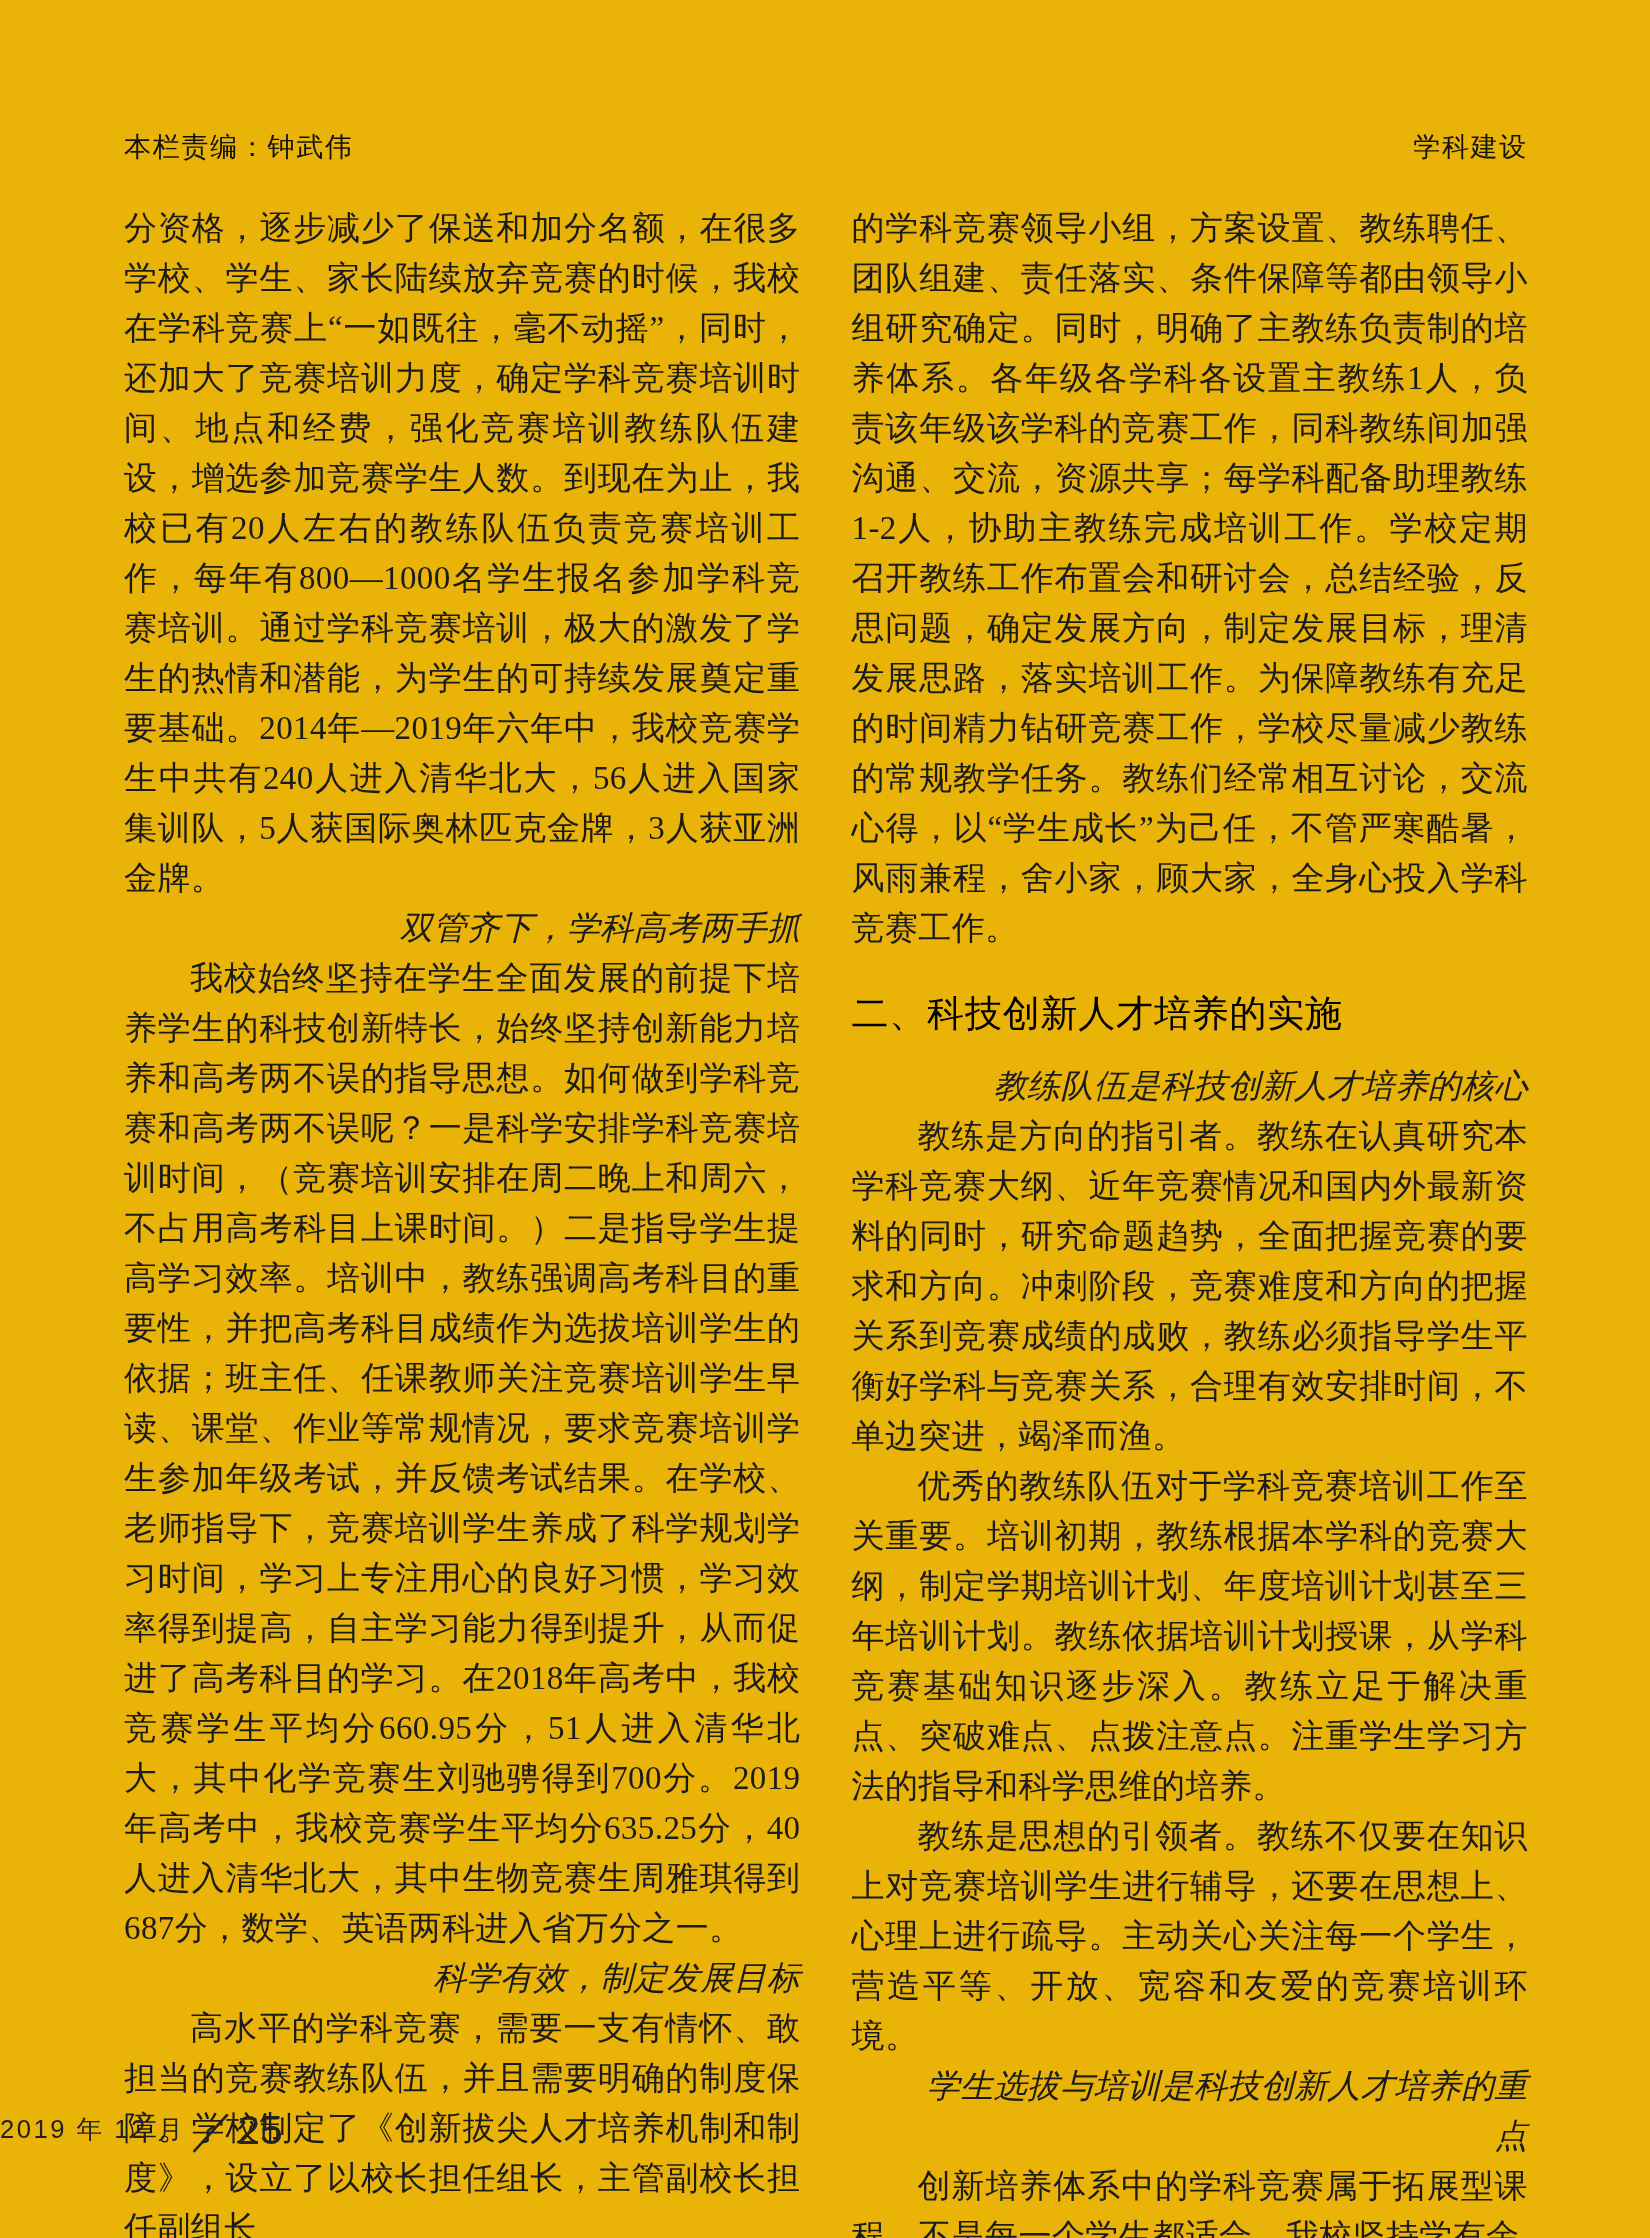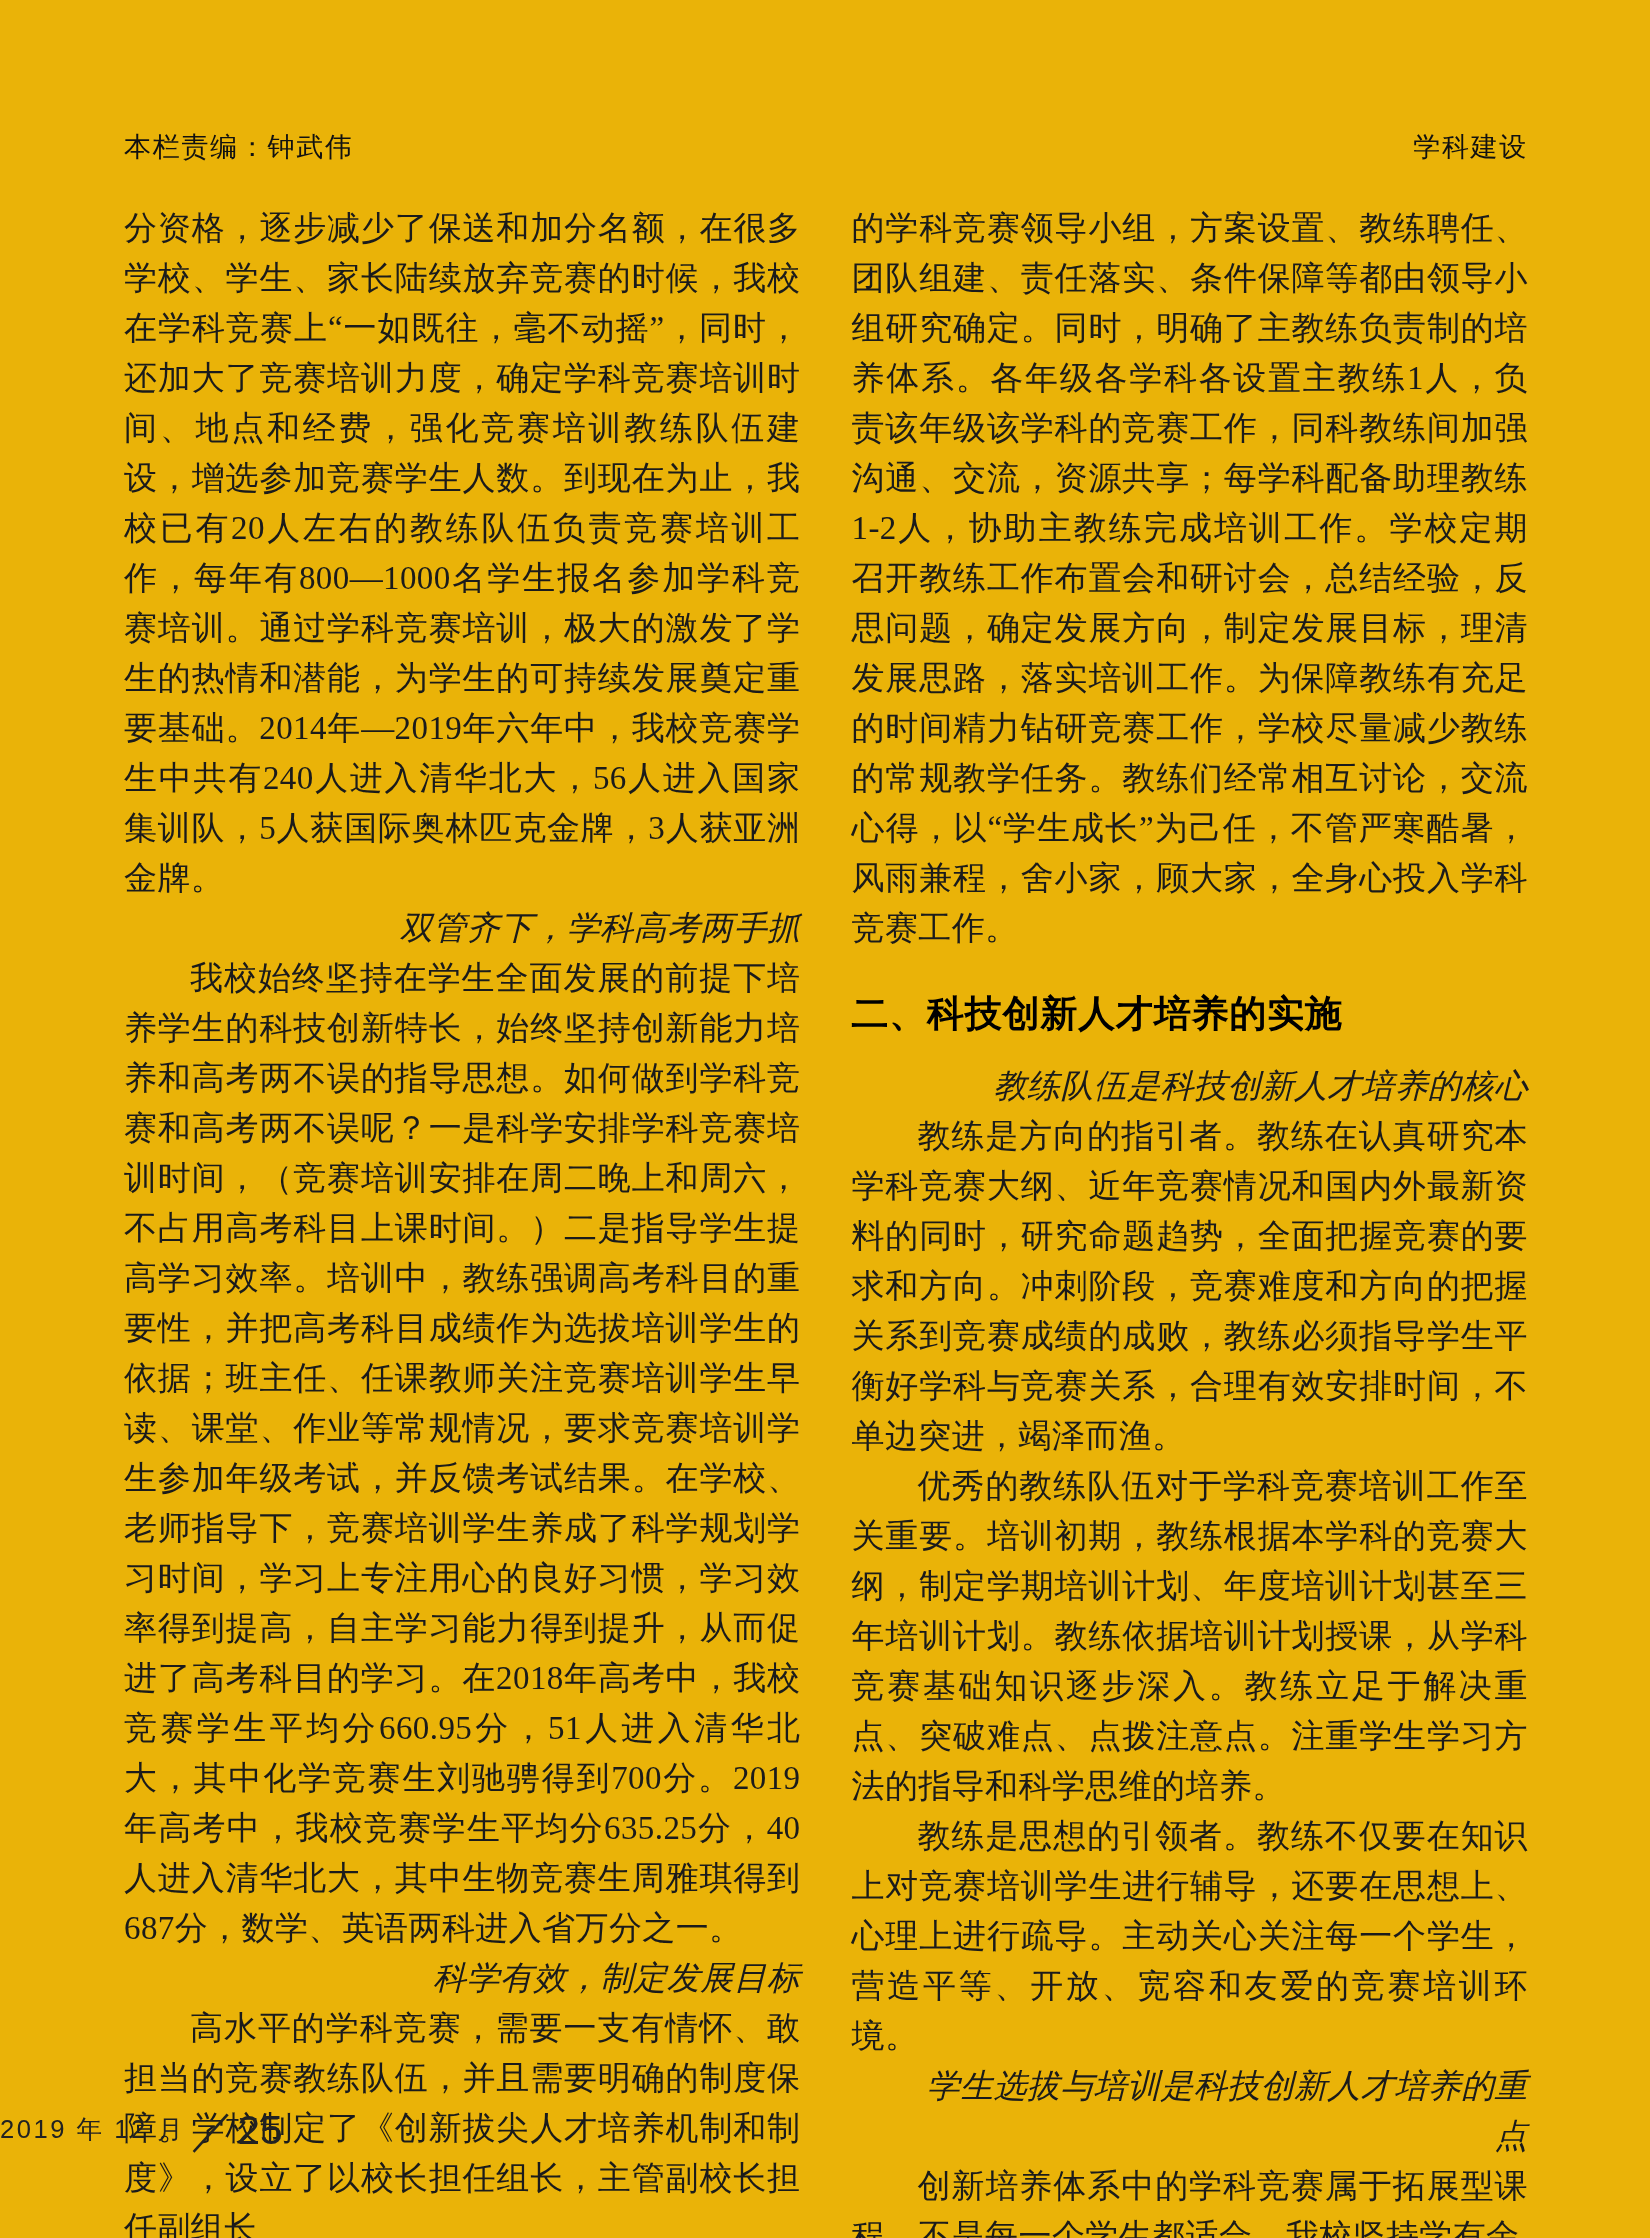--- a/index.html
+++ b/index.html
@@ -50,21 +50,21 @@
   }
   .para.continuation {
     text-indent: 0;
   }
   .para.subheading {
     text-align: right;
     font-style: italic;
   }
   .para.section {
     font-family: "Liberation Sans", sans-serif;
-    font-weight: bold;
+    font-weight: normal;
     font-size: 37px;
     line-height: 50px;
     text-indent: 0;
     text-align: left;
     letter-spacing: 0.8px;
     color: #000;
     margin: 36px 0 22px 0;
   }
   .footer {
     position: absolute;

